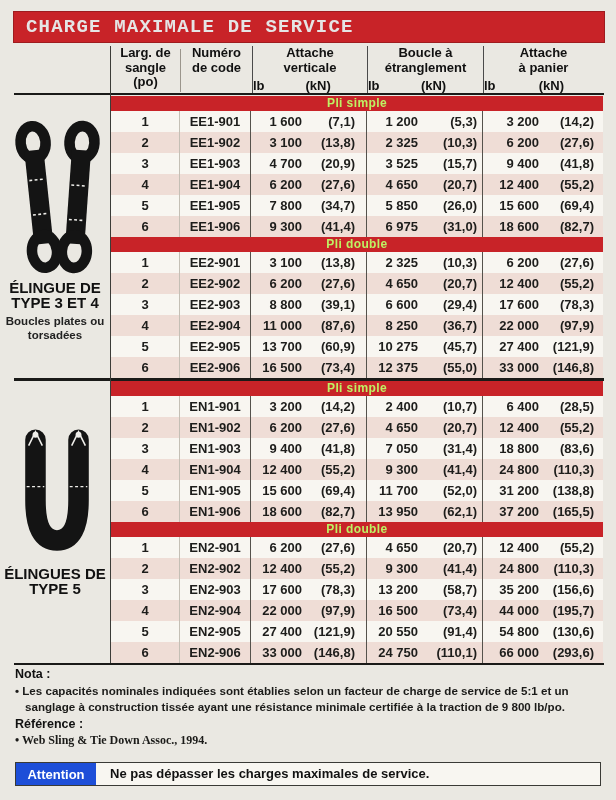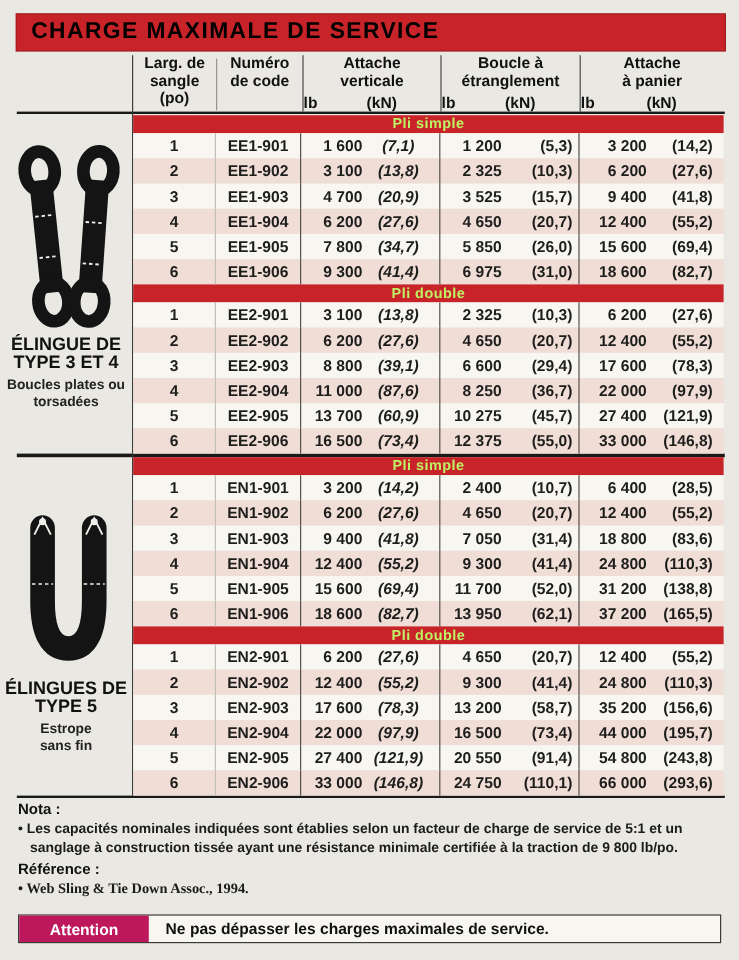--- a/index.html
+++ b/index.html
@@ -4,23 +4,23 @@
 <style>
   html,body{margin:0;padding:0;}
   #page{
     position:relative; width:616px; height:800px;
     background:#eae8e2; overflow:hidden;
     font-family:"Liberation Sans", sans-serif; color:#1d1d1b;
   }
   
   .titlebar{
     position:absolute; left:14px; top:12px; width:590px; height:30px;
-    background:#c82328; color:#000000; font-weight:bold; font-size:19px;
+    background:#c82328; color:#e5e5e5; font-weight:bold; font-size:19px;
     line-height:30px; padding-left:12px; letter-spacing:1.2px;
-    box-sizing:border-box; box-shadow:0 0 0 1px #9e1c1f;
+    box-sizing:border-box; box-shadow:0 0 0 1px #9e1c1f;font-family:Liberation Mono, monospace;
   }
   
   .hcell{
     position:absolute; top:46px; height:47px; text-align:center;
     font-weight:bold; font-size:13px; line-height:14.5px; color:#111;
   }
   .hname{white-space:pre-line;}
   .units{position:absolute; bottom:0; left:0; right:0; display:flex;}
   .units span{display:block; text-align:left;}
   .units .u-lb{width:46%;}
@@ -44,21 +44,21 @@
     height:15px; line-height:15px; background:#c82328; color:#bef264;
     font-weight:bold; font-size:12px; text-align:center; letter-spacing:0.4px;
   }
   .row{display:flex; height:21px; line-height:21px; background:#f8f6f1;
        font-size:13px; font-weight:bold; color:#1d1d1b;}
   .row.alt{background:#efddd6;}
   .cell{box-sizing:border-box; overflow:hidden;}
   .cell.c0{width:69px; text-align:center; border-right:1px solid #c4bfb5;}
   .cell.c1{width:71px; text-align:center; border-right:1px solid #55524c;}
   .cell.c2{width:58px; text-align:right; padding-right:7px;}
-  .cell.c3{width:58px; text-align:center; padding-right:11px; border-right:1px solid #55524c;font-style:italic;}
+  .cell.c3{width:58px; text-align:right; padding-right:11px; border-right:1px solid #55524c;}
   .cell.c4{width:58px; text-align:right; padding-right:7px;}
   .cell.c5{width:58px; text-align:right; padding-right:5px; border-right:1px solid #55524c;}
   .cell.c6{width:62px; text-align:right; padding-right:6px;}
   .cell.c7{width:58px; text-align:right; padding-right:9px;}
   .spacer{height:3px; background:transparent;}
   
   .side-ill{position:absolute;}
   .ill-1{left:10px; top:118px;}
   .ill-2{left:12px; top:424px;}
   .side-title{
@@ -80,21 +80,21 @@
     padding-left:10px; text-indent:-10px;
   }
   .ref-label{top:717px;}
   .ref-text{position:absolute; left:15px; top:733px; font-weight:bold; font-size:12px; color:#1b1b19;font-family:Liberation Serif, serif;}
   
   .attention-bar{
     position:absolute; left:15px; top:762px; width:586px; height:24px;
     border:1px solid #3a3a36; background:#f8f6f1; display:flex; box-sizing:border-box;
   }
   .attention-badge{
-    width:108px; background:#be185d; color:#fff; font-weight:bold; font-size:13px;
+    width:80px; background:#1d4ed8; color:#fff; font-weight:bold; font-size:13px;
     display:flex; align-items:center; justify-content:center;
   }
   .attention-text{flex:1; padding-left:14px; line-height:22px; font-weight:bold; font-size:13px; color:#111;}
 </style>
 </head>
 <body>
 
 <div id="page">
 
   <div class="titlebar">CHARGE MAXIMALE DE SERVICE</div>
@@ -369,21 +369,21 @@
         <div class="cell c7">(195,7)</div>
       </div>
       <div class="row">
         <div class="cell c0">5</div>
         <div class="cell c1">EN2-905</div>
         <div class="cell c2">27 400</div>
         <div class="cell c3">(121,9)</div>
         <div class="cell c4">20 550</div>
         <div class="cell c5">(91,4)</div>
         <div class="cell c6">54 800</div>
-        <div class="cell c7">(243,8)</div>
+        <div class="cell c7">(130,6)</div>
       </div>
       <div class="row alt">
         <div class="cell c0">6</div>
         <div class="cell c1">EN2-906</div>
         <div class="cell c2">33 000</div>
         <div class="cell c3">(146,8)</div>
         <div class="cell c4">24 750</div>
         <div class="cell c5">(110,1)</div>
         <div class="cell c6">66 000</div>
         <div class="cell c7">(293,6)</div>
@@ -419,22 +419,20 @@
       <path d="M17 22 L24 8 L31 22" fill="none" stroke="#efeeea" stroke-width="1.6"></path>
       <path d="M61 22 L68 8 L75 22" fill="none" stroke="#efeeea" stroke-width="1.6"></path>
       <circle cx="24" cy="11" r="3" fill="#efeeea"></circle>
       <circle cx="68" cy="11" r="3" fill="#efeeea"></circle>
       <line x1="15" y1="64" x2="33" y2="64" stroke="#efeeea" stroke-width="1.4" stroke-dasharray="3 2.5"></line>
       <line x1="59" y1="64" x2="77" y2="64" stroke="#efeeea" stroke-width="1.4" stroke-dasharray="3 2.5"></line>
     </svg>
   </div>
   <div class="side-title t5-title">ÉLINGUES DE
 TYPE 5</div>
-  <div class="side-sub t5-sub">Estrope
-sans fin</div>
 
   <div class="note-label nota-label">Nota :</div>
   <div class="nota-text">• Les capacités nominales indiquées sont établies selon un facteur de charge de service de 5:1 et un sanglage à construction tissée ayant une résistance minimale certifiée à la traction de 9 800 lb/po.</div>
   <div class="note-label ref-label">Référence :</div>
   <div class="ref-text">• Web Sling &amp; Tie Down Assoc., 1994.</div>
 
   <div class="attention-bar">
     <div class="attention-badge">Attention</div>
     <div class="attention-text">Ne pas dépasser les charges maximales de service.</div>
   </div>

